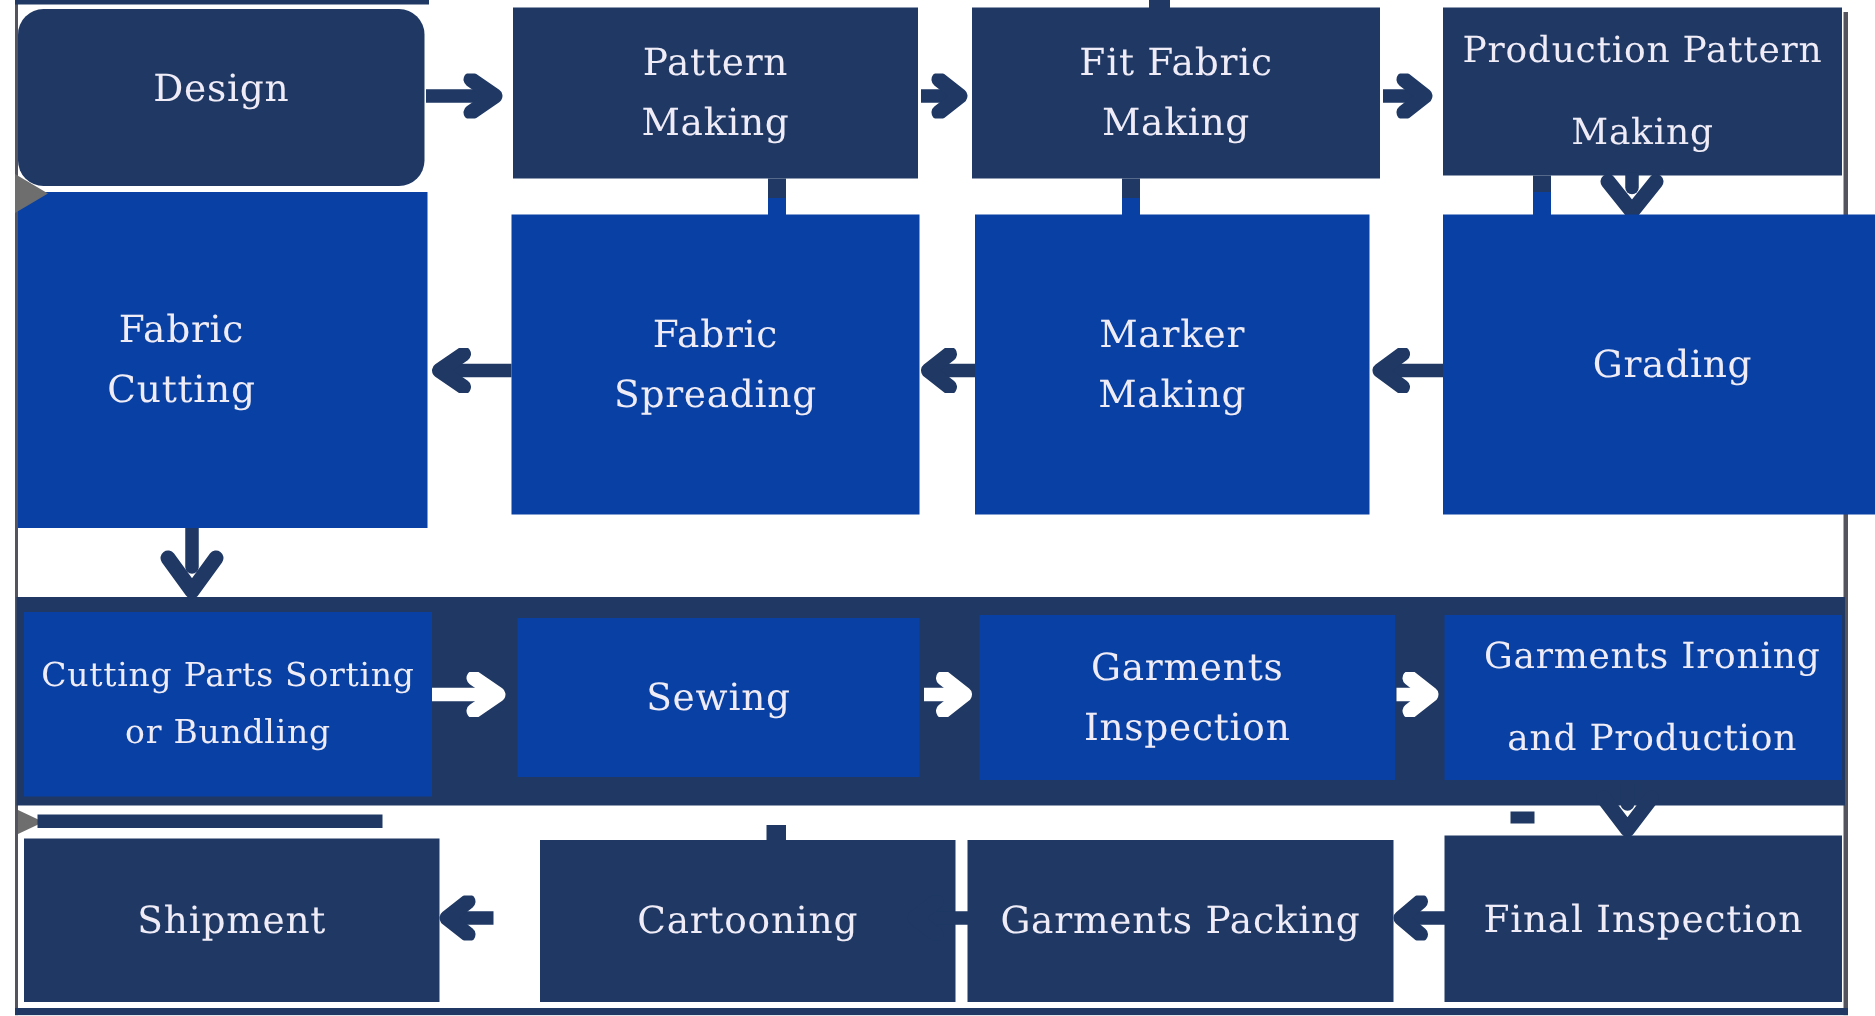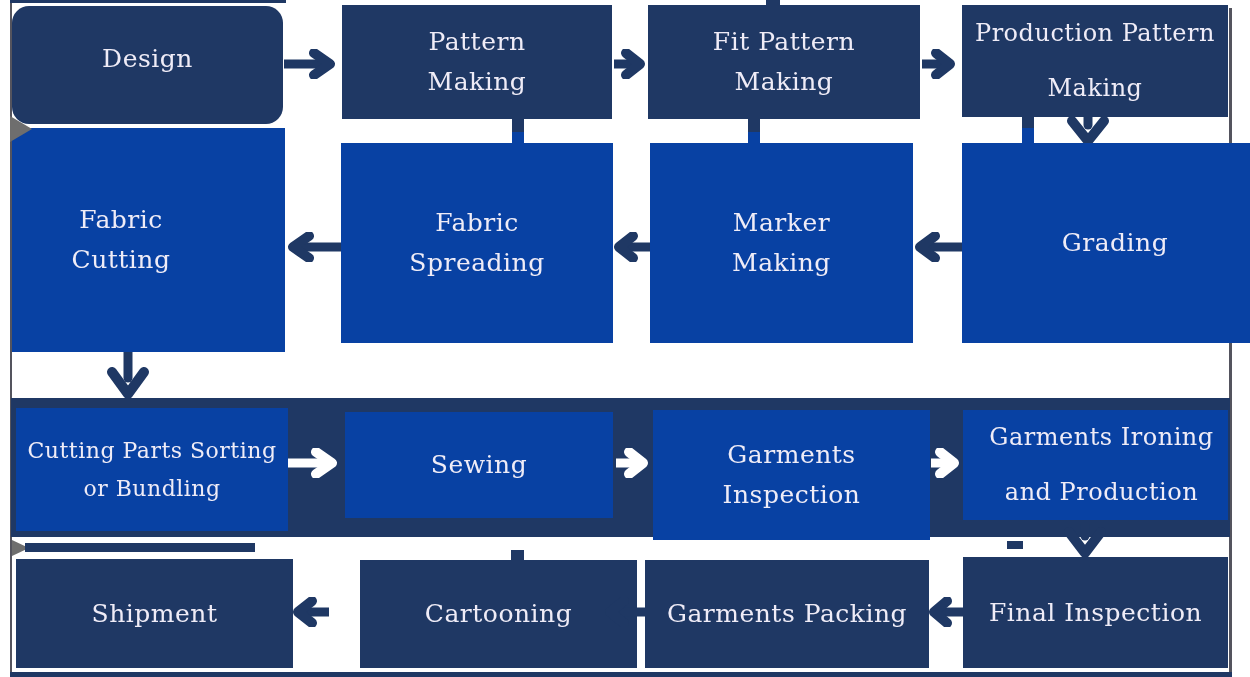--- a/index.html
+++ b/index.html
@@ -49,21 +49,21 @@
 
   <div class="node navy-box" style="left:12px; top:6px; width:271px; height:118px; padding-bottom:12px;border-radius:17px;">
     <span>Design</span>
     <span></span>
   </div>
   <div class="node navy-box" style="left:342px; top:5px; width:270px; height:114px;">
     <span>Pattern</span>
     <span>Making</span>
   </div>
   <div class="node navy-box" style="left:648px; top:5px; width:272px; height:114px;">
-    <span>Fit Pattern</span>
+    <span>Fit Fabric</span>
     <span>Making</span>
   </div>
   <div class="node navy-box mid-text" style="left:962px; top:5px; width:266px; height:112px;">
     <span>Production Pattern</span>
     <span>Making</span>
   </div>
 
   <div class="arrow navy-stroke" style="left:284px; top:49px;">
     <svg width="56" height="30" viewBox="0 0 56 30">
         <path class="shaft" d="M0,15 H38"></path>
@@ -144,21 +144,21 @@
   </div>
 
   <div class="node blue-box small-text" style="left:16px; top:408px; width:272px; height:123px;">
     <span>Cutting Parts Sorting</span>
     <span>or Bundling</span>
   </div>
   <div class="node blue-box" style="left:345px; top:412px; width:268px; height:106px;">
     <span>Sewing</span>
     <span></span>
   </div>
-  <div class="node blue-box" style="left:653px; top:410px; width:277px; height:130px;">
+  <div class="node blue-box" style="left:653px; top:410px; width:277px; height:110px;">
     <span>Garments</span>
     <span>Inspection</span>
   </div>
   <div class="node blue-box mid-text" style="left:963px; top:410px; width:265px; height:110px;padding-left:12px;">
     <span>Garments Ironing</span>
     <span>and Production</span>
   </div>
 
   <div class="arrow white-stroke" style="left:288px; top:448px;">
     <svg width="53" height="30" viewBox="0 0 53 30">

